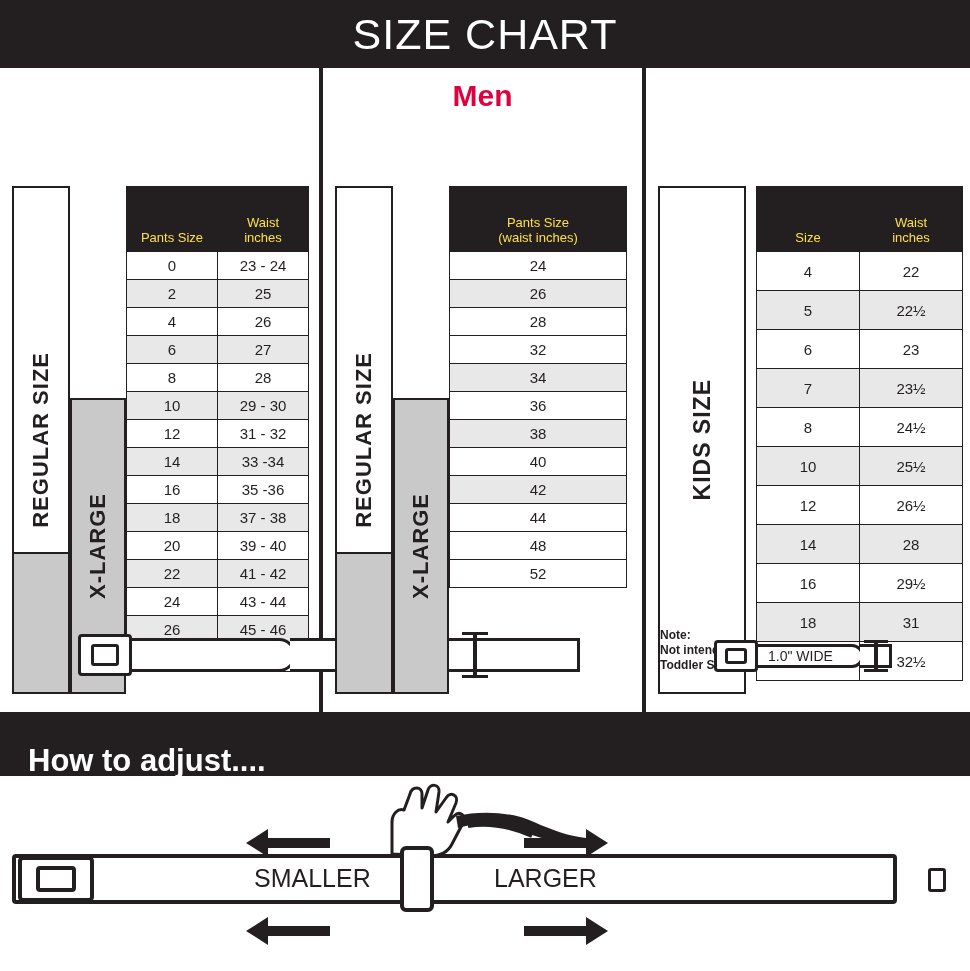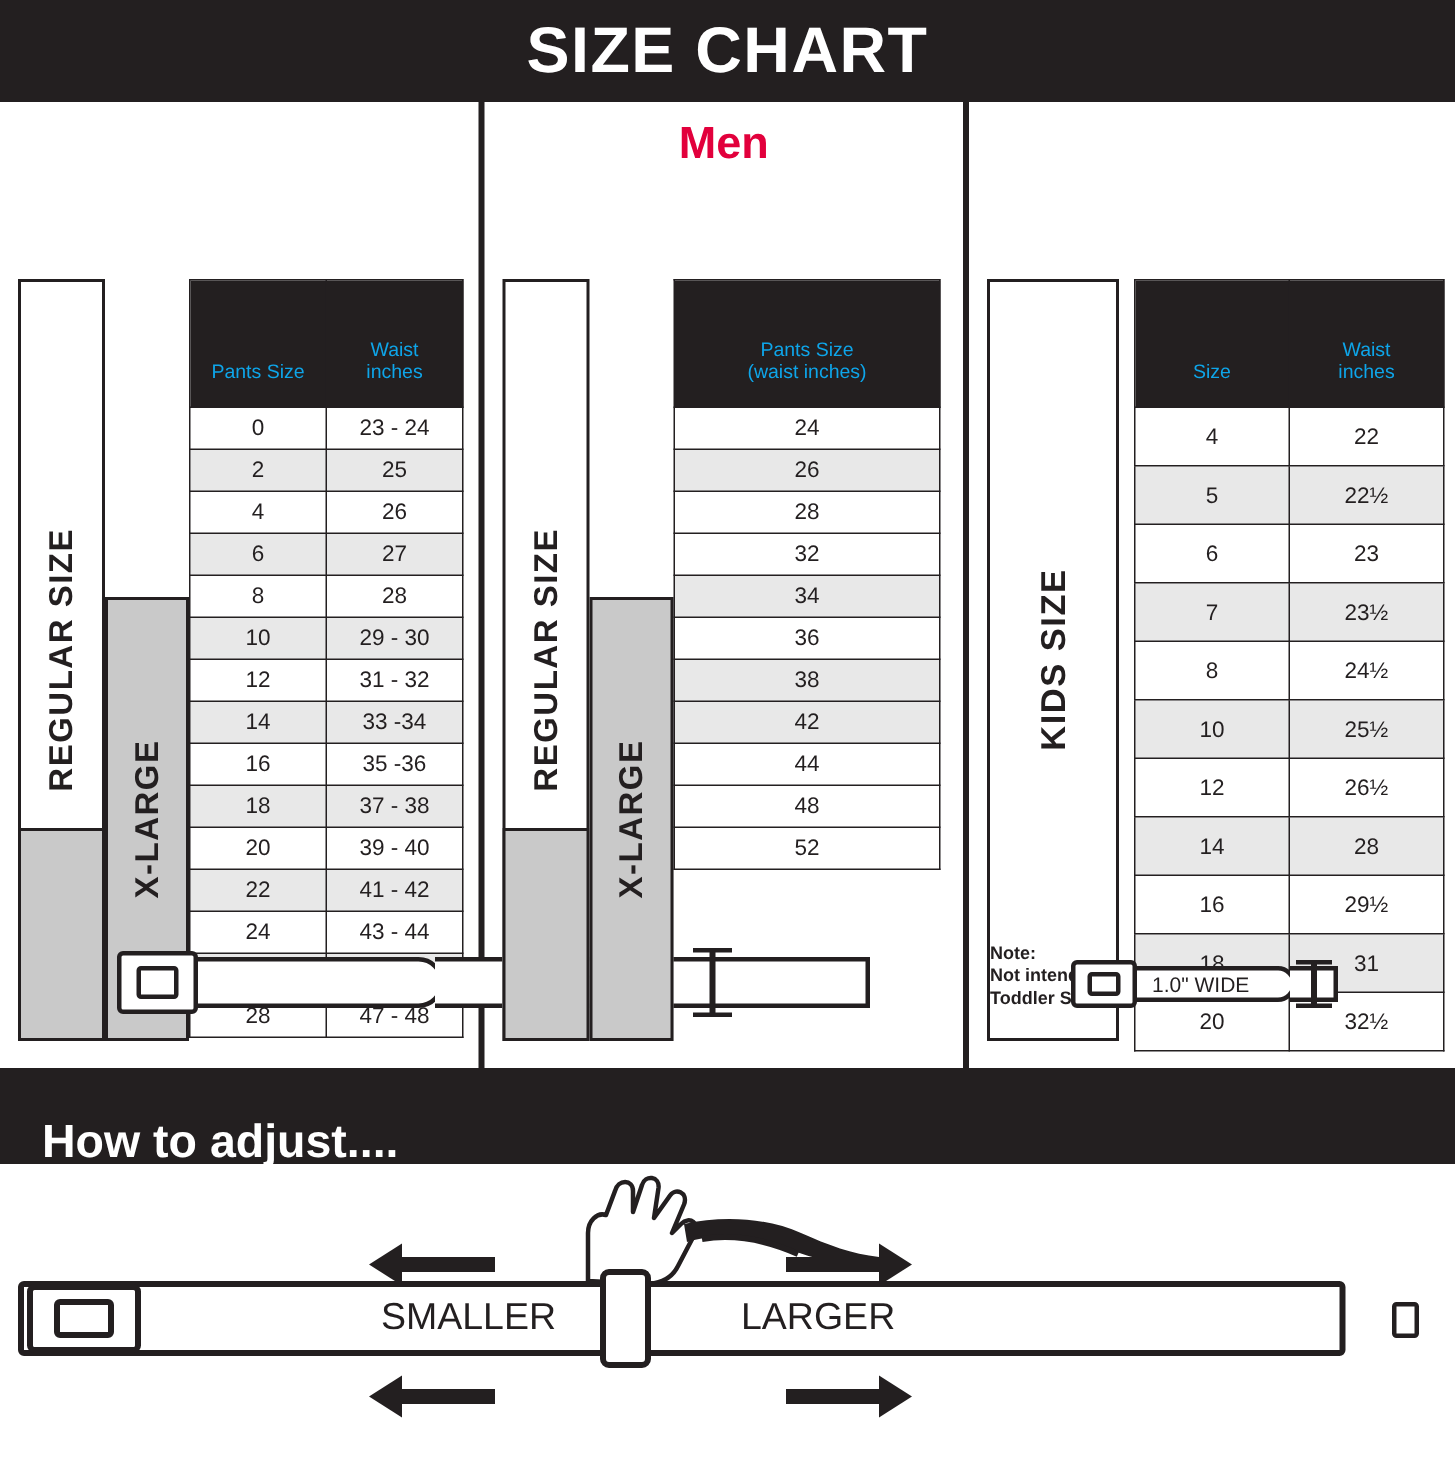--- a/index.html
+++ b/index.html
@@ -19,21 +19,21 @@
   .header {
     height: 68px;
     background: #231f20;
     display: flex;
     align-items: center;
     justify-content: center;
   }
   .header-title {
     color: #ffffff;
     font-size: 43px;
-    font-weight: bold;
+    font-weight: normal;
     letter-spacing: 1px;
     line-height: 1;
   }
 
   
   .columns {
     display: flex;
     height: 648px;
     border-bottom: 4px solid #231f20;
     box-sizing: border-box;
@@ -88,24 +88,24 @@
   .band-kids span { font-size: 23px; color: #231f20; }
 
   table.sizes {
     border-collapse: collapse;
     position: absolute;
     top: 0;
     table-layout: fixed;
   }
   table.sizes th {
     background: #231f20;
-    color: #0ea5e9;
+    color: #fde047;
     font-size: 13px;
     font-weight: normal;
-    padding: 15px 2px;
+    padding: 5px 2px;
     border: 1px solid #231f20;
     line-height: 1.15;
   }
   table.sizes td {
     font-size: 15px;
     color: #231f20;
     text-align: center;
     border: 1px solid #231f20;
     height: 21px;
     padding: 3px 2px;
@@ -413,20 +413,23 @@
           </tr>
         <tr class="alt">
             <td>34</td>
           </tr>
         <tr>
             <td>36</td>
           </tr>
         <tr class="alt">
             <td>38</td>
           </tr>
+        <tr>
+            <td>40</td>
+          </tr>
         <tr class="alt">
             <td>42</td>
           </tr>
         <tr>
             <td>44</td>
           </tr>
         <tr>
             <td>48</td>
           </tr>
         <tr>

